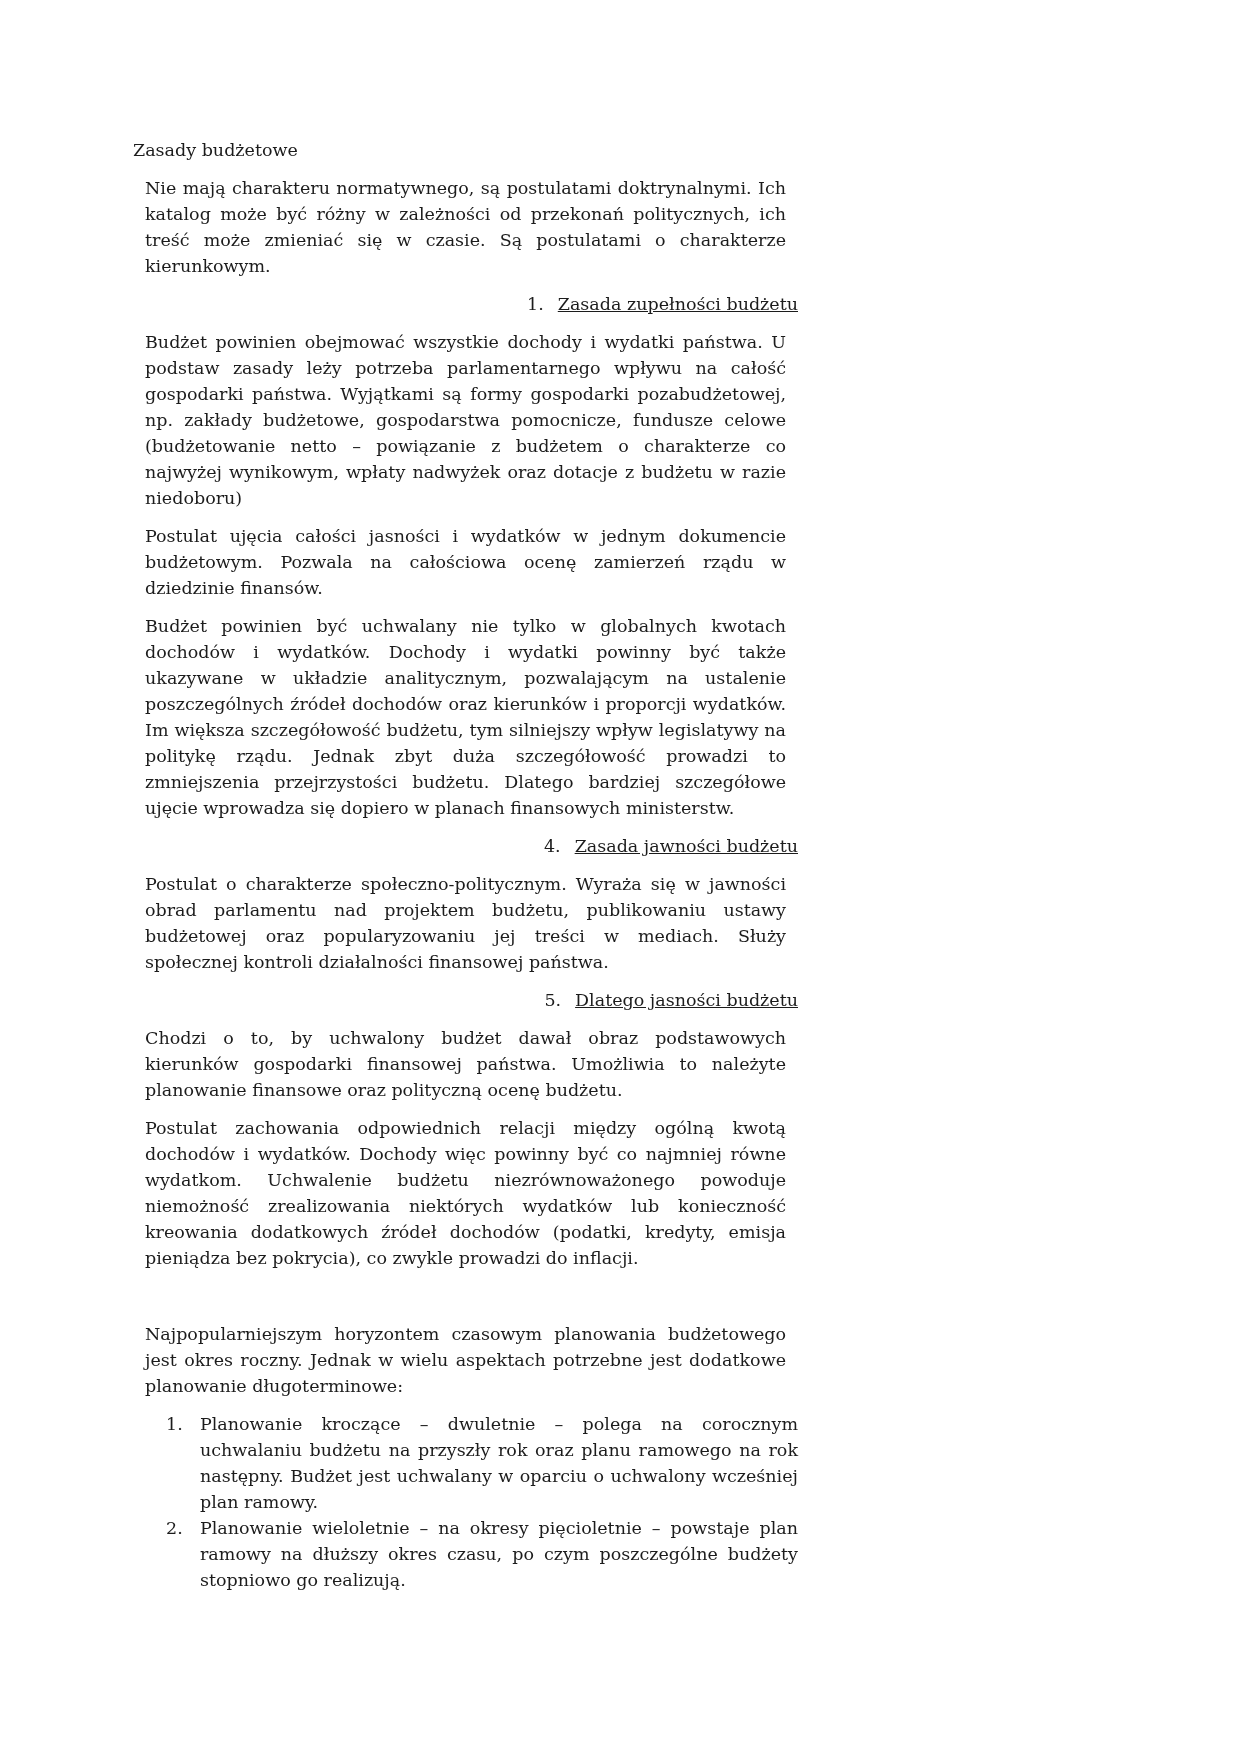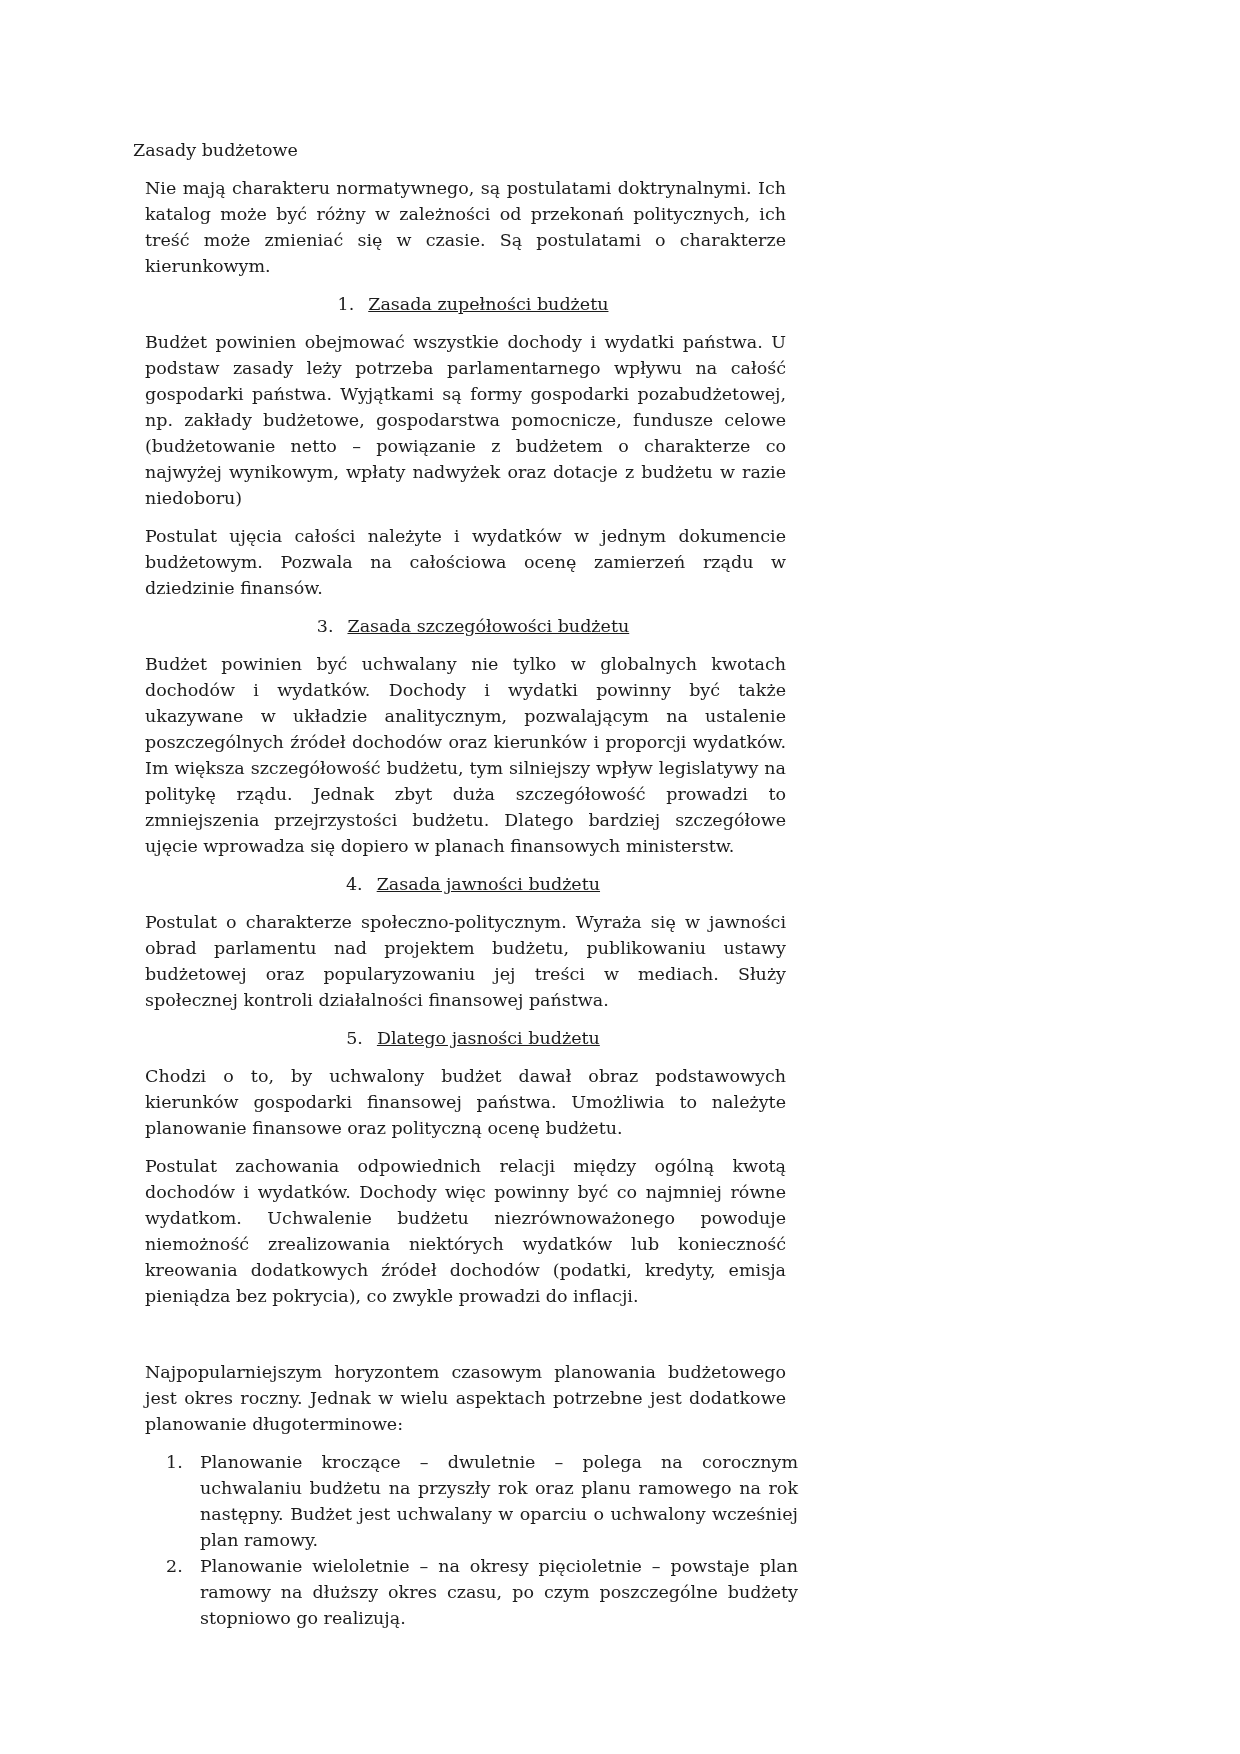--- a/index.html
+++ b/index.html
@@ -23,21 +23,21 @@
   .para {
     margin: 12px;
     text-align: justify;
   }
   .title {
     margin: 0;
     text-align: left;
   }
   .heading-line {
     margin: 0 0 0 15px;
-    text-align: center;
+    text-align: right;
   }
   .heading-line .num {
     display: inline-block;
   }
   .heading-text {
     text-decoration: underline;
     margin-left: 14px;
   }
   .list-item {
     display: flex;
@@ -62,25 +62,22 @@
 
   <p class="title">Zasady budżetowe</p>
 
   <p class="para">Nie mają charakteru normatywnego, są postulatami doktrynalnymi. Ich katalog może być różny w zależności od przekonań politycznych, ich treść może zmieniać się w czasie. Są postulatami o charakterze kierunkowym.</p>
 
   <div class="heading-line">
     <span class="num">1.</span><span class="heading-text">Zasada zupełności budżetu</span>
   </div>
   <p class="para">Budżet powinien obejmować wszystkie dochody i wydatki państwa. U podstaw zasady leży potrzeba parlamentarnego wpływu na całość gospodarki państwa. Wyjątkami są formy gospodarki pozabudżetowej, np. zakłady budżetowe, gospodarstwa pomocnicze, fundusze celowe (budżetowanie netto – powiązanie z budżetem o charakterze co najwyżej wynikowym, wpłaty nadwyżek oraz dotacje z budżetu w razie niedoboru)</p>
 
-  <p class="para">Postulat ujęcia całości należyte i wydatków w jednym dokumencie budżetowym. Pozwala na całościowa ocenę zamierzeń rządu w dziedzinie finansów.</p>
+  <p class="para">Postulat ujęcia całości jasności i wydatków w jednym dokumencie budżetowym. Pozwala na całościowa ocenę zamierzeń rządu w dziedzinie finansów.</p>
 
-  <div class="heading-line">
-    <span class="num">3.</span><span class="heading-text">Zasada szczegółowości budżetu</span>
-  </div>
   <p class="para">Budżet powinien być uchwalany nie tylko w globalnych kwotach dochodów i wydatków. Dochody i wydatki powinny być także ukazywane w układzie analitycznym, pozwalającym na ustalenie poszczególnych źródeł dochodów oraz kierunków i proporcji wydatków. Im większa szczegółowość budżetu, tym silniejszy wpływ legislatywy na politykę rządu. Jednak zbyt duża szczegółowość prowadzi to zmniejszenia przejrzystości budżetu. Dlatego bardziej szczegółowe ujęcie wprowadza się dopiero w planach finansowych ministerstw.</p>
 
   <div class="heading-line">
     <span class="num">4.</span><span class="heading-text">Zasada jawności budżetu</span>
   </div>
   <p class="para">Postulat o charakterze społeczno-politycznym. Wyraża się w jawności obrad parlamentu nad projektem budżetu, publikowaniu ustawy budżetowej oraz popularyzowaniu jej treści w mediach. Służy społecznej kontroli działalności finansowej państwa.</p>
 
   <div class="heading-line">
     <span class="num">5.</span><span class="heading-text">Dlatego jasności budżetu</span>
   </div>

